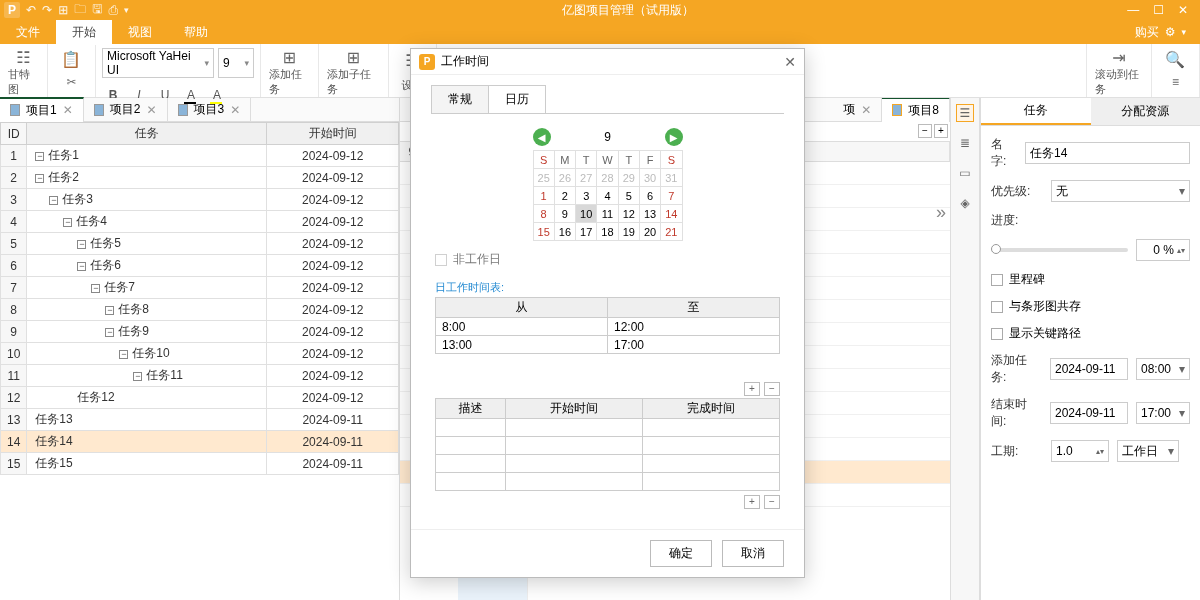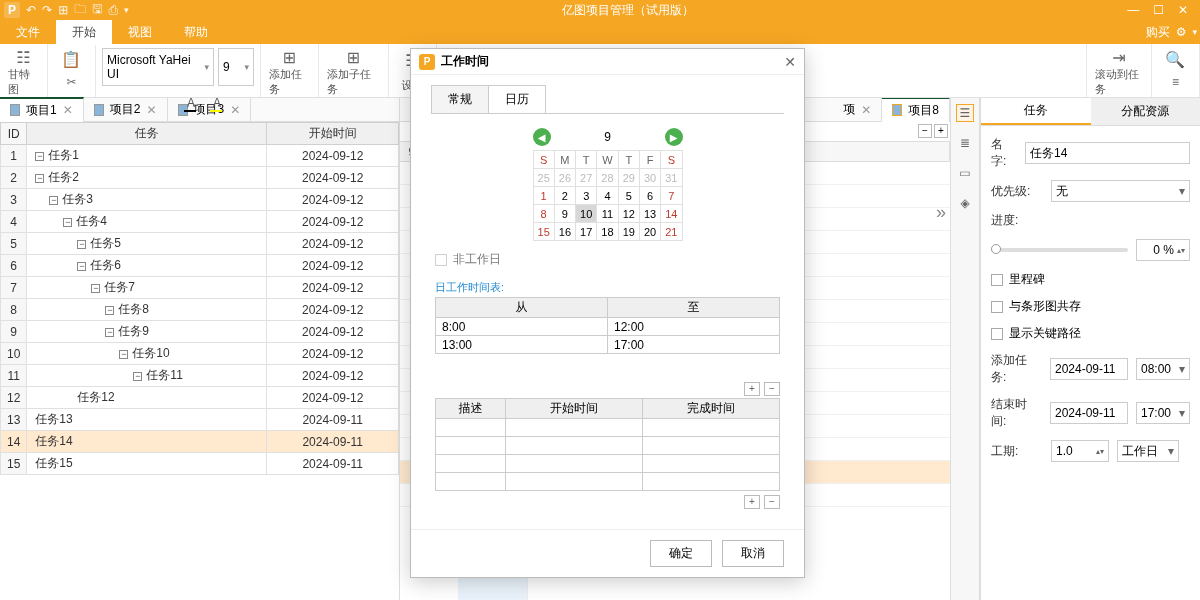--- a/index.html
+++ b/index.html
@@ -6,29 +6,29 @@
 body{background:#fff;width:1200px;height:600px;overflow:hidden;position:relative}
 .titlebar{height:20px;background:#f5a623;display:flex;align-items:center;color:#fff;padding:0 4px}
 .titlebar .qat{display:flex;gap:6px;align-items:center;margin-left:6px}
 .titlebar .qat span{opacity:.9;cursor:pointer}
 .titlebar .title{flex:1;text-align:center;font-size:12px}
 .titlebar .wctrl{display:flex;gap:14px;margin-right:8px}
 .titlebar .wctrl span{cursor:pointer}
 .menubar{height:24px;background:#f5a623;display:flex;align-items:center;color:#fff;position:relative}
 .menubar .m{padding:4px 16px;cursor:pointer}
 .menubar .m.active{background:#fff;color:#444}
-.menubar .right{position:absolute;right:3px;display:flex;align-items:center;gap:6px;color:#fff}
+.menubar .right{position:absolute;right:14px;display:flex;align-items:center;gap:6px;color:#fff}
 .menubar .right span{cursor:pointer}
 .toolbar{height:54px;background:#fff;border-bottom:1px solid #e0e0e0;display:flex}
 .tgrp{border-right:1px solid #e8e8e8;padding:4px 8px;display:flex;flex-direction:column;align-items:center;justify-content:space-between;min-width:48px}
 .tgrp .ico{height:24px;display:flex;align-items:center;justify-content:center;font-size:16px;color:#666}
 .tgrp .lbl{font-size:11px;color:#555}
 .tfont{padding:4px 6px;border-right:1px solid #e8e8e8}
 .tfont-row{display:flex;align-items:center;gap:4px;margin-bottom:6px}
-.tsel{border:1px solid #ccc;height:38px;padding:8px 4px;display:flex;align-items:center;justify-content:space-between;background:#fff}
+.tsel{border:1px solid #ccc;height:30px;padding:8px 4px;display:flex;align-items:center;justify-content:space-between;background:#fff}
 .tbtn{width:22px;height:22px;display:flex;align-items:center;justify-content:center;cursor:pointer;color:#555}
 .docarea{display:flex;height:502px}
 .tabs{height:24px;border-bottom:1px solid #ddd;display:flex;align-items:center;background:#fafafa}
 .tab{padding:3px 10px;display:flex;align-items:center;gap:6px;border-right:1px solid #ddd;cursor:pointer}
 .tab.active{background:#fff;border-top:2px solid #14532d;margin-top:-1px}
 .tab .x{color:#999;cursor:pointer}
 .tbicon{width:10px;height:12px;display:inline-block;background:linear-gradient(#8ab4d8,#8ab4d8) no-repeat;border:1px solid #999}
 .tbicon.o{border-color:#f5a623}
 .leftpane{width:400px;display:flex;flex-direction:column;border-right:1px solid #ddd}
 .grid{flex:1;overflow:hidden}
@@ -417,21 +417,21 @@
             <span class="dd">▾</span>
           </div>
         </div>
     </div>
   </div>
 </div>
 
 <div class="dlg">
   <div class="dtitle">
     <span class="ico">P</span>
-    <span style="font-weight:bold">工作时间</span>
+    <span style="font-weight:normal">工作时间</span>
     <span class="x">✕</span>
   </div>
   <div class="dtabs">
     <div class="dtab">常规</div>
     <div class="dtab active">日历</div>
   </div>
   <div class="dcontent">
     <div class="cal">
       <div class="nav">
         <span class="btn">◀</span>

